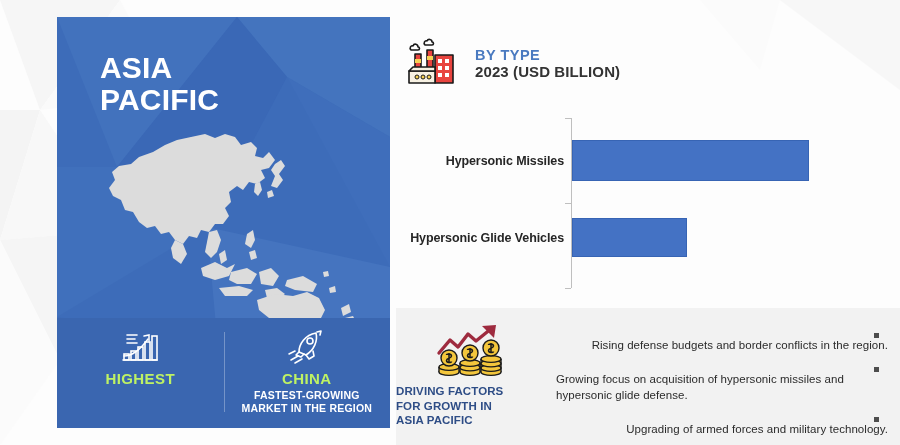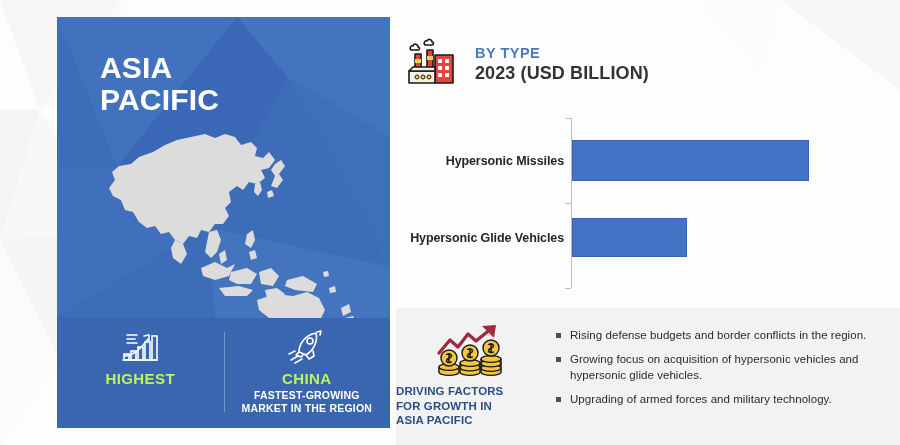--- a/index.html
+++ b/index.html
@@ -128,21 +128,21 @@
   .factory-icon svg { display:block; width:100%; height:100%; }
   .chart-header-text { line-height: 1.12; }
   .chart-kicker {
     color: #4a7ac0;
     font-size: 14.5px;
     font-weight: bold;
     letter-spacing: 0.5px;
   }
   .chart-units {
     color: #333333;
-    font-size: 18px;
+    font-size: 15px;
     font-weight: bold;
     letter-spacing: 0.1px;
     margin-top: 1px;
   }
 
   
   .chart-area {
     position: absolute;
     left: 404px;
     top: 112px;
@@ -218,22 +218,23 @@
     white-space: pre-line;
   }
   .factors-list {
     flex: 1 1 auto;
     padding-top: 20px;
     padding-left: 12px;
     padding-right: 12px;
   }
   .factor-item {
     display: flex;
-    align-items: flex-start;
+    align-items: flex-end;
     margin-bottom: 9px;
+    flex-direction: column;
   }
   .factor-bullet {
     width: 5px;
     height: 5px;
     background: #4d4d4d;
     margin-top: 5px;
     margin-right: 9px;
     flex: none;
   }
   .factor-text {
@@ -479,21 +480,21 @@
 ASIA PACIFIC</div>
     </div>
 
     <div class="factors-list">
       <div class="factor-item">
         <div class="factor-bullet"></div>
         <div class="factor-text">Rising defense budgets and border conflicts in the region.</div>
       </div>
       <div class="factor-item">
         <div class="factor-bullet"></div>
-        <div class="factor-text">Growing focus on acquisition of hypersonic vehicles and hypersonic glide vehicles.</div>
+        <div class="factor-text">Growing focus on acquisition of hypersonic missiles and hypersonic glide defense.</div>
       </div>
       <div class="factor-item">
         <div class="factor-bullet"></div>
         <div class="factor-text">Upgrading of armed forces and military technology.</div>
       </div>
     </div>
   </div>
 
 </div>
 

